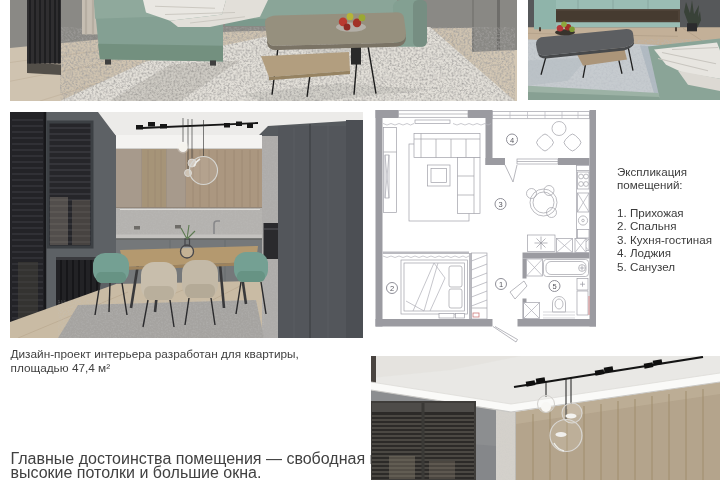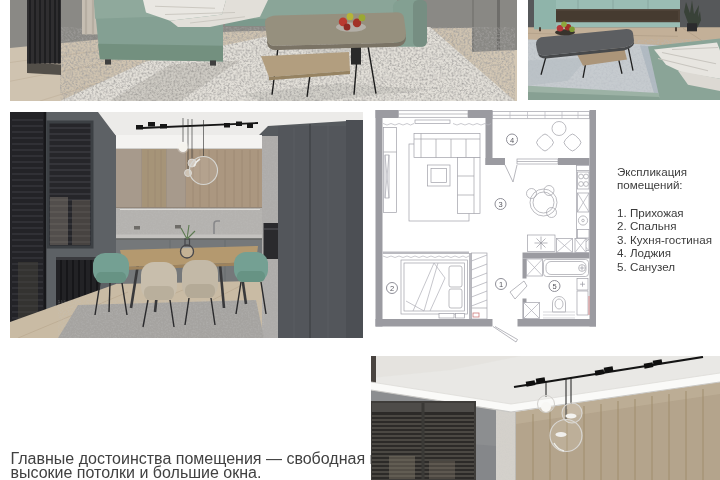--- a/index.html
+++ b/index.html
@@ -600,20 +600,21 @@
           <circle cx="554.5" cy="286" r="5.5" fill="#fff"></circle>
         </g>
 <text x="554.5" y="289" font-size="7.5" fill="#54545c" text-anchor="middle" font-family="Liberation Sans">5</text>
 </svg>
 </div>
 
 <div style="position:absolute;left:617px;top:164.5px;width:120px;font-size:11.6px;line-height:13.6px;color:#3c3c3c;white-space:nowrap;">Экспликация<br>помещений:</div>
 
 <div style="position:absolute;left:617px;top:205.5px;width:120px;font-size:11.6px;line-height:13.5px;color:#3c3c3c;white-space:nowrap;">1. Прихожая<br>2. Спальня<br>3. Кухня-гостиная<br>4. Лоджия<br>5. Санузел</div>
 
+<div style="position:absolute;left:10.5px;top:348px;width:360px;font-size:11.8px;line-height:13.6px;color:#414141;white-space:nowrap;">Дизайн-проект интерьера разработан для квартиры,<br>площадью 47,4 м²</div>
 
 
 <div style="position:absolute;left:10.5px;top:452px;width:360px;font-size:16px;line-height:13.6px;color:#414141;white-space:nowrap;">Главные достоинства помещения — свободная планировка,<br>высокие потолки и большие окна.</div>
 
 <div class="ph" style="left:371px;top:356px;width:349px;height:124px;">
 <svg width="349" height="124" viewBox="0 0 349 124" xmlns="http://www.w3.org/2000/svg">
 <defs>
 <filter id="sp4" x="0" y="0" width="100%" height="100%">
             <feTurbulence type="fractalNoise" baseFrequency="0.7" numOctaves="2" seed="21"></feTurbulence>
             <feColorMatrix type="matrix" values="0 0 0 0 0.6  0 0 0 0 0.59  0 0 0 0 0.57  0.9 0 0 0 -0.35"></feColorMatrix>

